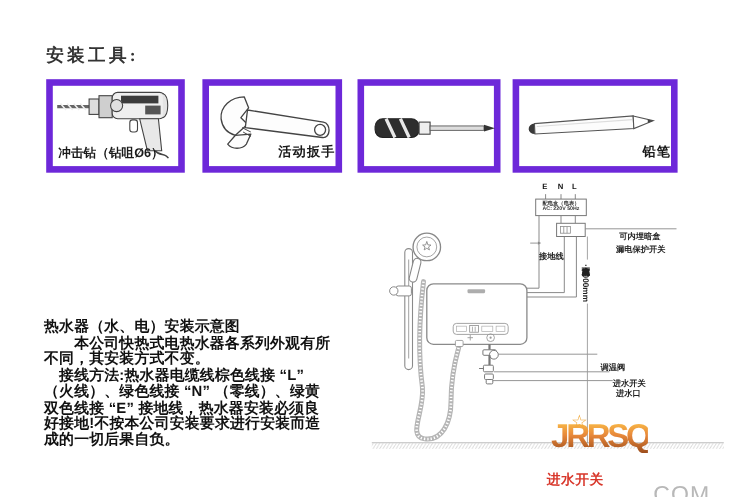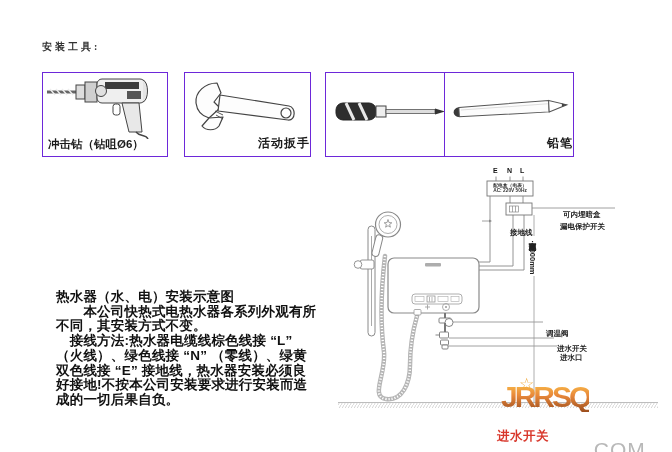--- a/index.html
+++ b/index.html
@@ -1,28 +1,28 @@
 <!DOCTYPE html>
 <html><head>
 <meta charset="utf-8">
 <style>
   html,body{margin:0;padding:0;background:#ffffff;}
   body{width:672px;height:452px;position:relative;overflow:hidden;
        font-family:"Liberation Sans","DejaVu Sans",sans-serif;color:#222;}
   .abs{position:absolute;}
   
   .section-title{left:42px;top:40px;font-family:Liberation Serif, serif;
-       font-size:10px;font-weight:bold;letter-spacing:3px;color:#333;}
-  .tool-box{top:72px;height:85px;border:1px solid #6d28d9;background:#fff;box-sizing:border-box;}
+       font-size:16px;font-weight:bold;letter-spacing:3px;color:#333;}
+  .tool-box{top:72px;height:85px;border:6px solid #6d28d9;background:#fff;box-sizing:border-box;}
   .tool-box svg{position:absolute;left:0;top:0;}
   .tool-label{position:absolute;bottom:4px;width:100%;text-align:right;
        font-size:12px;font-weight:bold;color:#1a1a1a;letter-spacing:1px;}
   .tool-label.left{text-align:left;padding-left:5px;width:auto;font-size:11.5px;letter-spacing:0;}
   
-  .body-text{left:56px;top:290px;width:306px;font-size:13.5px;line-height:14.7px;
+  .body-text{left:40px;top:290px;width:306px;font-size:13.5px;line-height:14.7px;
        font-weight:bold;color:#111;letter-spacing:0.2px;}
   
   .dlabel{font-size:7.5px;font-weight:bold;color:#222;white-space:nowrap;line-height:1;margin-top:12px;}
   .terminal{font-size:7px;font-weight:bold;color:#111;line-height:1;}
   .pbox-text{left:488px;top:183px;width:44px;text-align:center;font-size:6px;line-height:6px;
        color:#333;transform:scale(0.8);transform-origin:center top;font-weight:bold;}
   .vtext{left:528px;top:236px;writing-mode:vertical-rl;text-orientation:mixed;
        background:#fff;font-size:7.5px;font-weight:bold;color:#222;line-height:1.2;padding:1px 0;}
   
   .wm{left:495px;top:376px;width:177px;height:74px;}
@@ -78,21 +78,21 @@
     <g>
       <rect x="10" y="22" width="40" height="17" rx="7" fill="#2e2e2e" stroke="#222"></rect>
       <path d="M20,22 l8,17 M33,22 l8,17" stroke="#e8e8e8" stroke-width="3"></path>
       <rect x="50" y="25" width="10" height="11" fill="#eee" stroke="#444"></rect>
       <rect x="60" y="28.5" width="49" height="4" fill="#ddd" stroke="#555" stroke-width="0.8"></rect>
       <path d="M109,27.5 L119,30.5 L109,33.5 Z" fill="#333"></path>
     </g>
   </svg>
 </div>
 
-<div class="abs tool-box" style="left:444px;width:130px;">
+<div class="abs tool-box" style="left:466px;width:150px;">
   <svg width="128" height="60" viewBox="0 0 128 60" style="top:10px;">
     <g transform="rotate(-3 64 26)">
       <ellipse cx="14" cy="26.5" rx="5.5" ry="4.8" fill="#3a3a3a"></ellipse>
       <path d="M14,21.8 L104,19.5 L104,31 L14,31.2 Z" fill="#fcfcfc" stroke="#555"></path>
       <path d="M16,24.5 L103,22.8" stroke="#ddd" stroke-width="1"></path>
       <path d="M104,19.5 L122,24.8 L104,31 Z" fill="#fff" stroke="#555"></path>
       <path d="M117,23.3 L122,24.8 L117,26.5 Z" fill="#444"></path>
     </g>
   </svg>
   <div class="tool-label">铅笔</div>
@@ -207,21 +207,21 @@
 
 <span class="abs terminal" style="left:493px;top:167px;">E</span>
 <span class="abs terminal" style="left:507px;top:167px;">N</span>
 <span class="abs terminal" style="left:520px;top:167px;">L</span>
 
 <div class="abs pbox-text">
   <div>配电盒（电表）</div>
   <div>AC: 220V 50Hz</div>
 </div>
 
-<span class="abs dlabel" style="left:462px;top:217px;padding-left:48px;">接地线</span>
+<span class="abs dlabel" style="left:490px;top:217px;">接地线</span>
 <span class="abs dlabel" style="left:563px;top:199px;">可内埋暗盒</span>
 <span class="abs dlabel" style="left:560px;top:211px;">漏电保护开关</span>
 <div class="abs vtext">离地面高度：2000mm</div>
 <span class="abs dlabel" style="left:546px;top:318px;">调温阀</span>
 <span class="abs dlabel" style="left:557px;top:333px;">进水开关</span>
 <span class="abs dlabel" style="left:560px;top:342px;">进水口</span>
 
 <div class="abs wm">
   <span class="wm-domain">.COM</span>
   <span class="wm-brand">JRRSQ</span>

